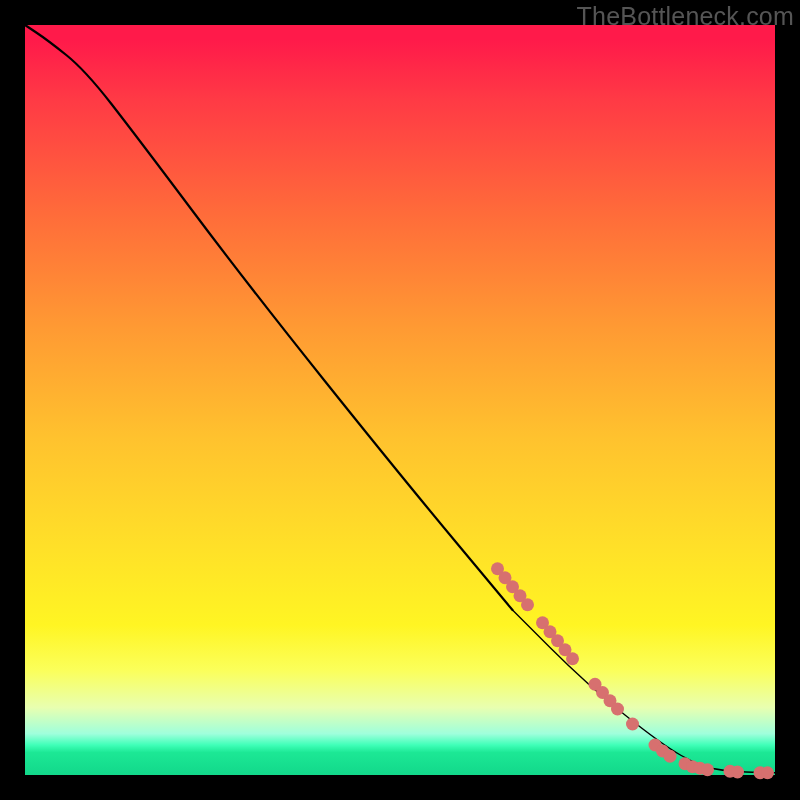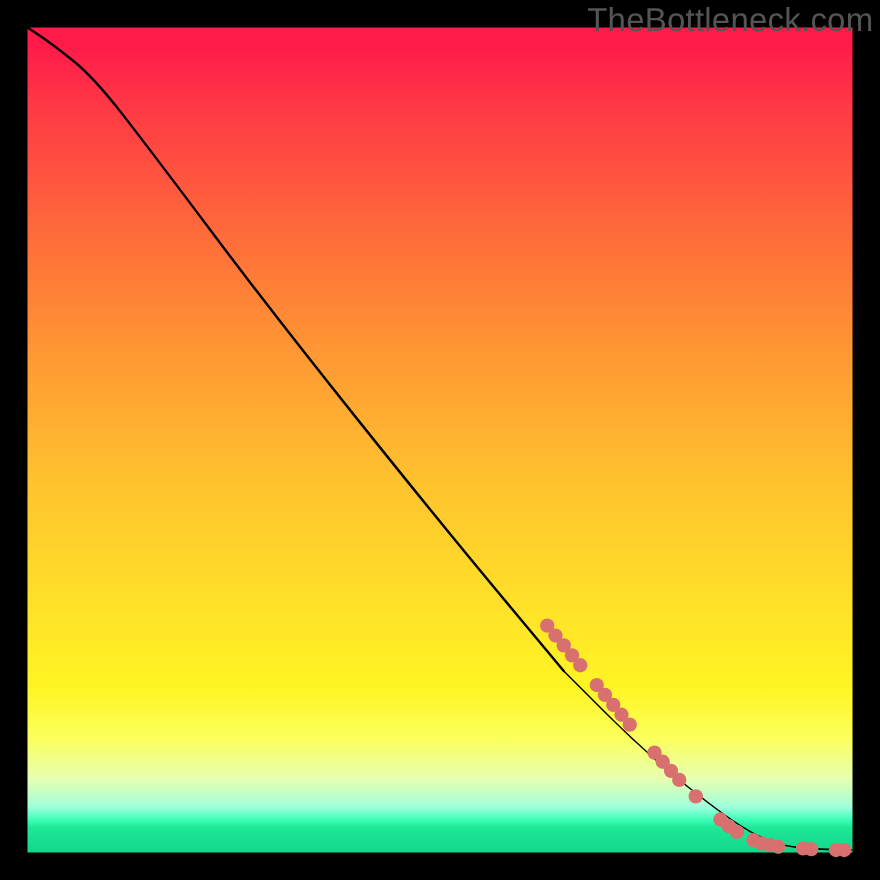--- a/index.html
+++ b/index.html
@@ -9,21 +9,21 @@
     background: #000;
     position: relative;
     overflow: hidden;
     font-family: Arial, Helvetica, sans-serif;
   }
   .watermark {
     position: absolute;
     top: 2px;
     right: 6px;
     color: #555;
-    font-size: 30px;
+    font-size: 25px;
     font-weight: 400;
     z-index: 10;
     letter-spacing: 0.2px;
     text-align: right;
   }
   .plot-area {
     position: absolute;
     left: 25px;
     top: 25px;
     width: 750px;

